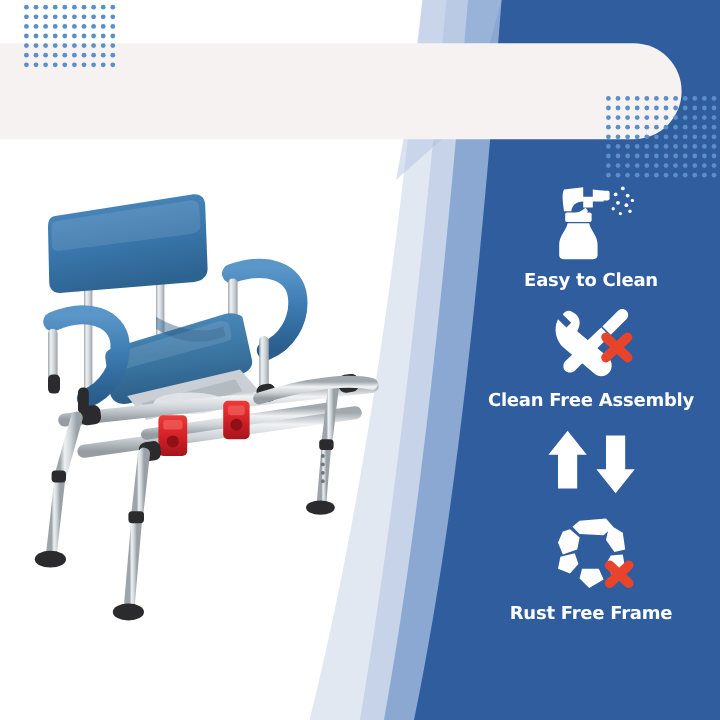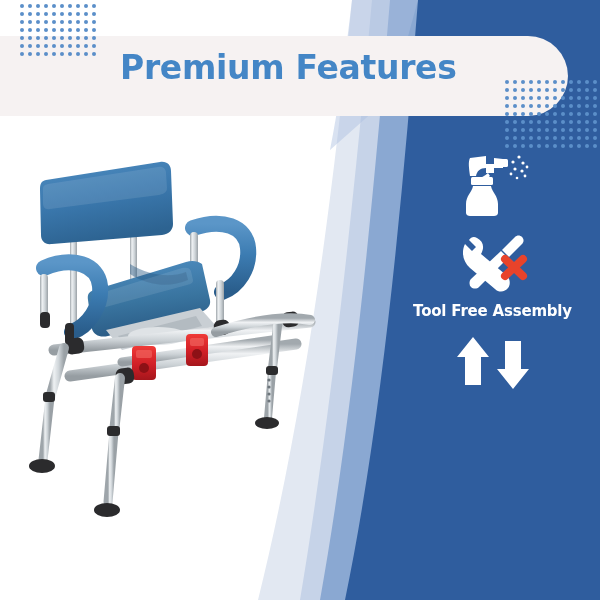--- a/index.html
+++ b/index.html
@@ -79,21 +79,20 @@
 
       <path d="M600,0 L600,600 L320,600 C352,420 372,215 390,0 Z" fill="#8aa8d2"></path>
 
       <path d="M600,0 L600,600 L345,600 C382,420 402,205 418,0 Z" fill="#2f5d9e"></path>
 
       <path d="M418,0 L352,0 C345,60 338,110 330,150 L392,95 Z" fill="#aabfdf" opacity="0.45"></path>
     </svg>
   </div>
 
   <div class="banner"></div>
-  <div class="banner-title">Premium Features</div>
 
   <div class="dots dots-left">
       <span style="left: 0px; top: 8px; width: 4px; height: 4px; background: rgb(91, 143, 201);"></span>
       <span style="left: 8px; top: 8px; width: 4px; height: 4px; background: rgb(91, 143, 201);"></span>
       <span style="left: 16px; top: 8px; width: 4px; height: 4px; background: rgb(91, 143, 201);"></span>
       <span style="left: 24px; top: 8px; width: 4px; height: 4px; background: rgb(91, 143, 201);"></span>
       <span style="left: 32px; top: 8px; width: 4px; height: 4px; background: rgb(91, 143, 201);"></span>
       <span style="left: 40px; top: 8px; width: 4px; height: 4px; background: rgb(91, 143, 201);"></span>
       <span style="left: 48px; top: 8px; width: 4px; height: 4px; background: rgb(91, 143, 201);"></span>
       <span style="left: 56px; top: 8px; width: 4px; height: 4px; background: rgb(91, 143, 201);"></span>
@@ -402,51 +401,75 @@
             <circle cx="70" cy="11" r="1.6"></circle>
               <circle cx="62" cy="17" r="1.6"></circle>
             <circle cx="69" cy="19" r="1.6"></circle>
               <circle cx="74" cy="15" r="1.4"></circle>
             <circle cx="58" cy="22" r="1.4"></circle>
               <circle cx="72" cy="24" r="1.4"></circle>
             <circle cx="64" cy="26" r="1.3"></circle>
           </g>
         </svg>
       </div>
+      <div class="feature-label">Easy to Clean</div>
     </div>
 
     <div class="feature">
       <div class="feature-icon">
         <svg width="80" height="66" viewBox="0 0 80 66" xmlns="http://www.w3.org/2000/svg">
           <g fill="#ffffff">
 
             <path d="M14,8 L21,15 L17,19 L10,12 C6,20 8,30 15,36 L40,57 C44,61 50,60 53,56 C56,52 55,46 51,43 L26,22 C30,15 28,9 22,6 C19,4 16,5 14,8 Z" transform="translate(2,2)"></path>
 
             <path d="M62,7 C64,5 67,5 69,7 C71,9 71,12 69,14 L56,27 L49,20 Z"></path>
             <path d="M48,21 L55,28 L26,57 C24,59 20,59 18,57 C16,55 16,51 18,49 Z"></path>
           </g>
 
           <g stroke="#e8432b" stroke-width="8" stroke-linecap="round">
             <line x1="52" y1="29" x2="70" y2="46"></line>
             <line x1="70" y1="29" x2="52" y2="46"></line>
           </g>
         </svg>
       </div>
-      <div class="feature-label">Tool Free Assembly</div>
+      <div class="feature-label">Clean Free Assembly</div>
     </div>
 
     <div class="feature">
       <div class="feature-icon">
         <svg width="80" height="60" viewBox="0 0 80 60" xmlns="http://www.w3.org/2000/svg">
           <g fill="#ffffff">
 
             <path d="M20,4 L36,24 L28,24 L28,52 L12,52 L12,24 L4,24 Z"></path>
 
             <path d="M60,56 L44,36 L52,36 L52,8 L68,8 L68,36 L76,36 Z"></path>
           </g>
         </svg>
       </div>
     </div>
 
+    <div class="feature">
+      <div class="feature-icon">
+        <svg width="80" height="66" viewBox="0 0 80 66" xmlns="http://www.w3.org/2000/svg">
+          <g fill="#ffffff">
+
+            <path d="M30,4 L52,2 L58,9 L50,16 L30,15 L24,9 Z"></path>
+            <path d="M56,8 L66,14 L68,28 L59,30 L52,20 L54,11 Z"></path>
+            <path d="M22,11 L30,18 L28,28 L16,32 L12,22 L16,13 Z"></path>
+            <path d="M14,34 L26,31 L29,40 L22,48 L12,44 Z"></path>
+            <path d="M32,44 L46,44 L50,53 L38,60 L30,52 Z"></path>
+            <path d="M56,33 L66,32 L68,44 L57,49 L52,40 Z"></path>
+
+          </g>
+          <circle cx="40" cy="30" r="11" fill="#2f5d9e"></circle>
+
+          <g stroke="#e8432b" stroke-width="8" stroke-linecap="round">
+            <line x1="55" y1="41" x2="71" y2="56"></line>
+            <line x1="71" y1="41" x2="55" y2="56"></line>
+          </g>
+        </svg>
+      </div>
+      <div class="feature-label">Rust Free Frame</div>
+    </div>
 
   </div>
 
 </div>
 
 </body></html>

